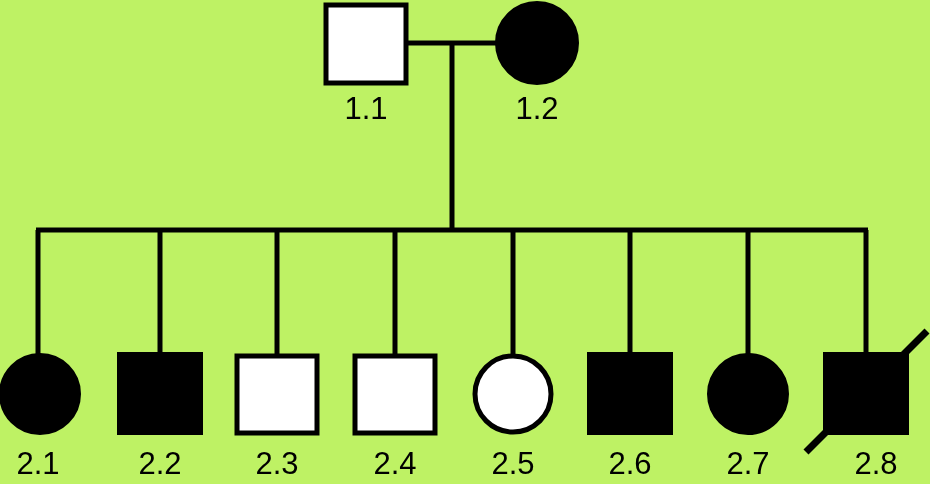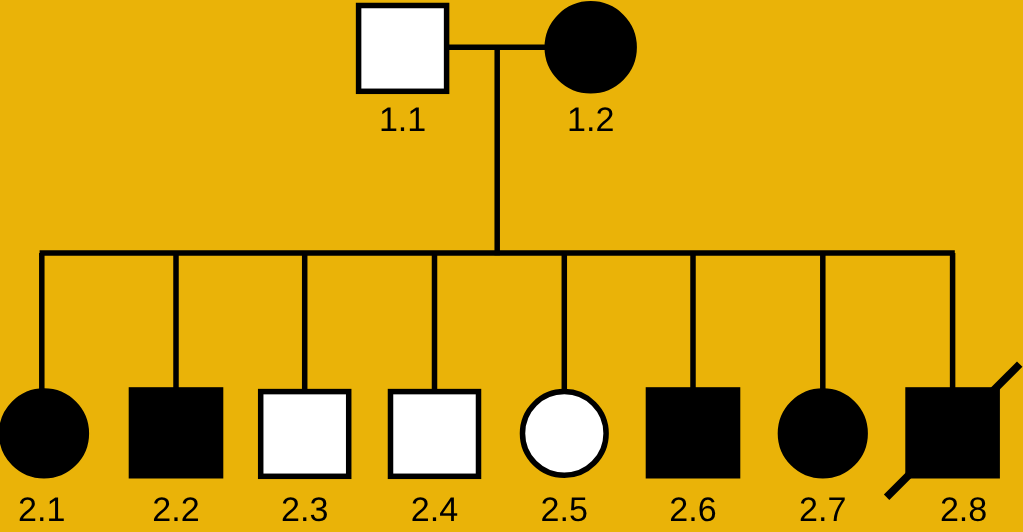--- a/index.html
+++ b/index.html
@@ -11,21 +11,21 @@
   body {
     width: 930px;
     height: 484px;
     overflow: hidden;
     font-family: "Liberation Sans", sans-serif;
   }
   #pedigree-root {
     position: relative;
     width: 930px;
     height: 484px;
-    background: #eab308;
+    background: #bef264;
   }
   svg#pedigree-svg {
     display: block;
     width: 930px;
     height: 484px;
   }
   .conn-line {
     stroke: #000000;
     stroke-width: 5;
     stroke-linecap: butt;

